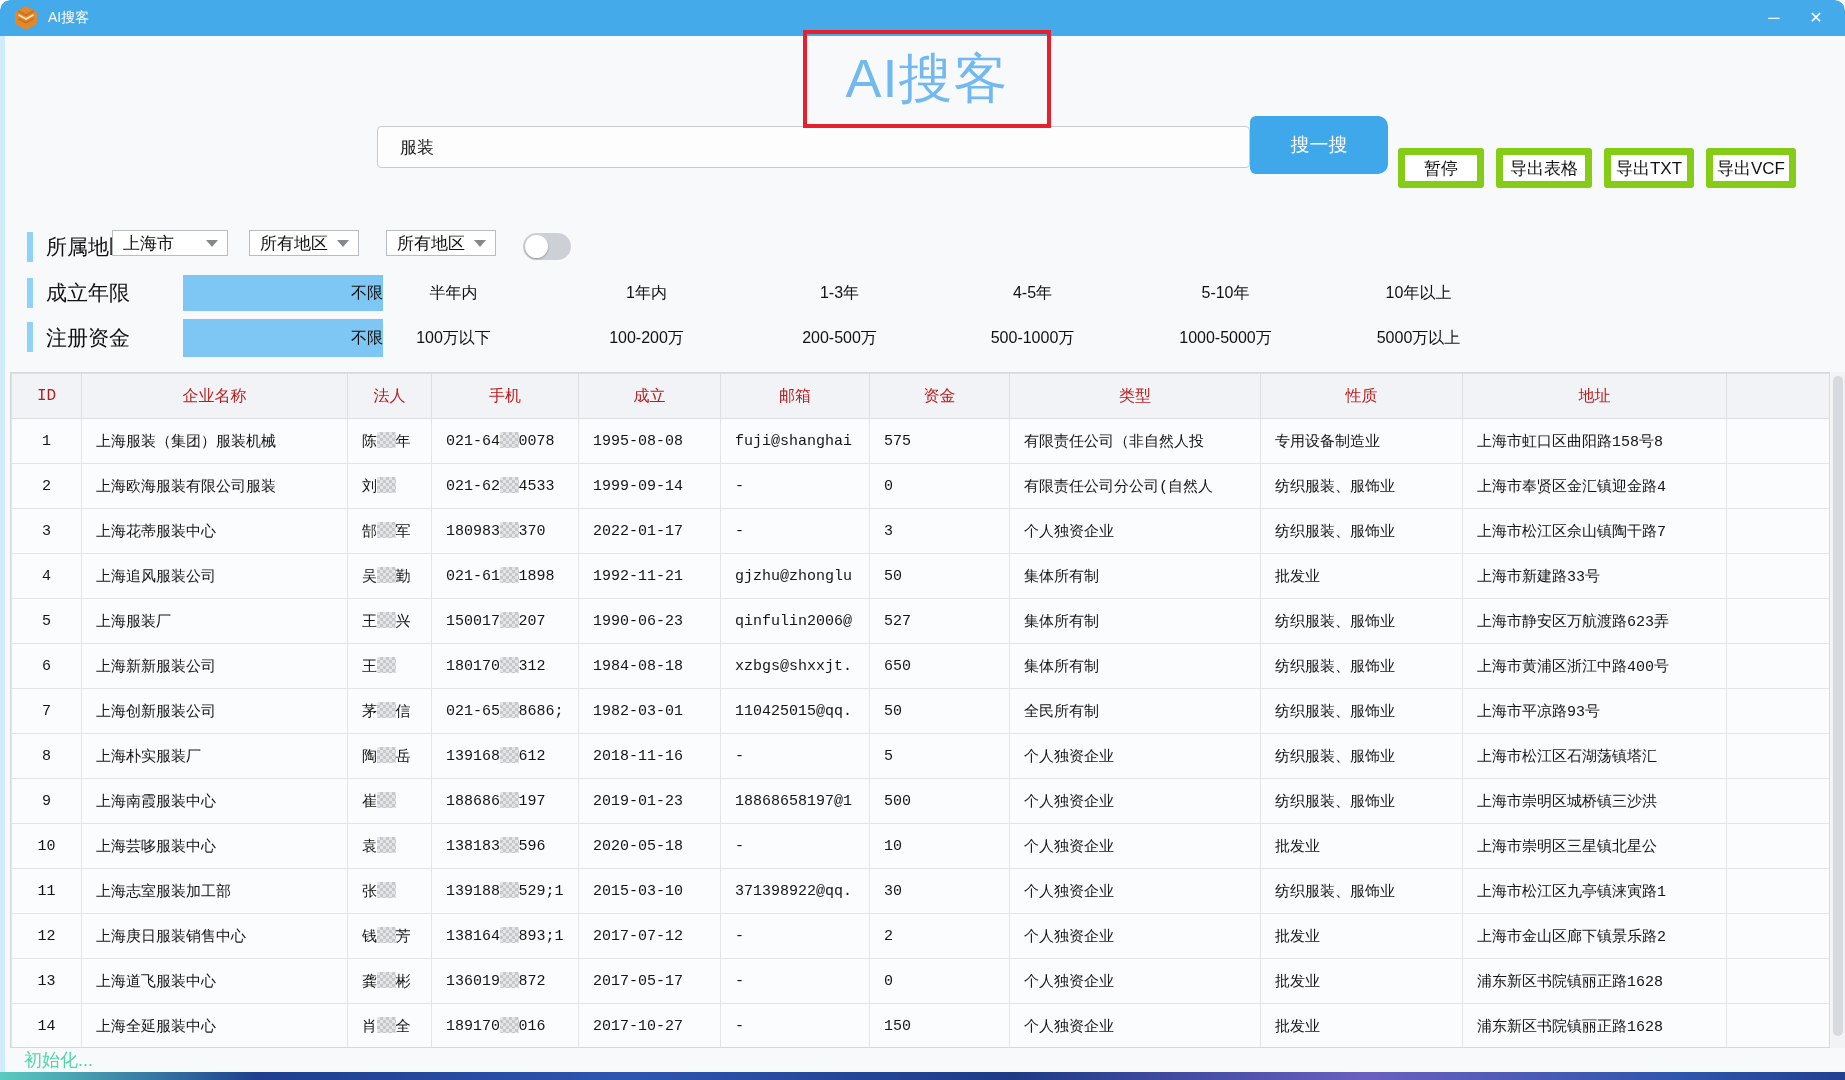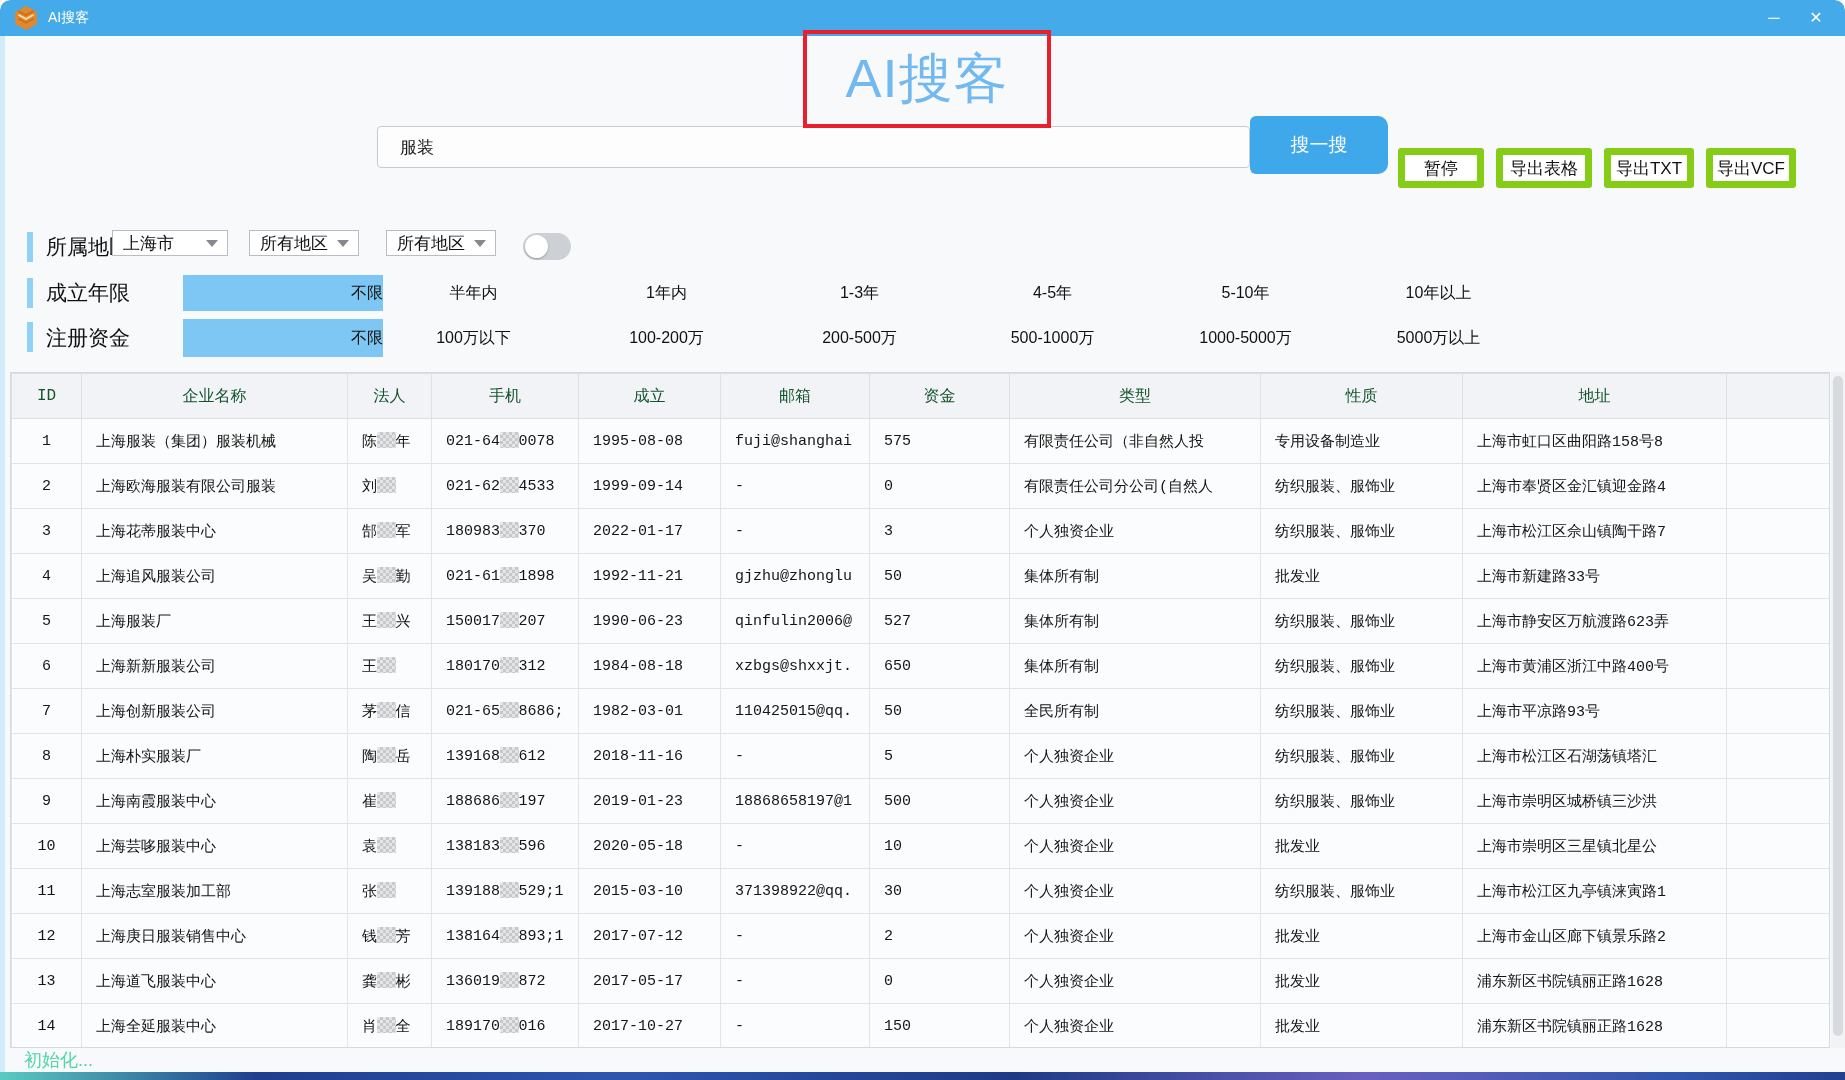--- a/index.html
+++ b/index.html
@@ -36,28 +36,28 @@
           box-sizing:border-box;font-size:17px;color:#111;display:flex;align-items:center;
           padding-left:10px;cursor:pointer;}
   .select .arrow{position:absolute;right:9px;top:50%;margin-top:-3px;width:0;height:0;
           border-left:6px solid transparent;border-right:6px solid transparent;border-top:7px solid #85888E;}
   .toggle{position:absolute;left:523px;top:233px;width:48px;height:27px;border-radius:14px;
           background:#CDD1D6;cursor:pointer;}
   .toggle .knob{position:absolute;left:2px;top:2px;width:23px;height:23px;border-radius:50%;
           background:#fff;box-shadow:0 1px 2px rgba(0,0,0,.28);}
   .chip{position:absolute;left:183px;width:200px;background:#7EC6F3;font-size:16px;color:#111;
           text-align:right;cursor:pointer;}
-  .opt-row{position:absolute;left:381px;width:1150px;display:flex;gap:8px;}
+  .opt-row{position:absolute;left:361px;width:1150px;display:flex;gap:8px;}
   .opt{flex:1;text-align:center;font-size:16px;color:#111;cursor:pointer;white-space:nowrap;}
   
   .tablewrap{position:absolute;left:10px;top:372px;width:1820px;height:676px;overflow:hidden;
           background:#FBFCFD;border:1px solid #D5D8DC;box-sizing:border-box;}
   table{border-collapse:collapse;table-layout:fixed;width:1818px;
           font-family:"Liberation Mono","DejaVu Sans Mono",monospace;}
-  th{height:42px;background:#F2F3F6;font-weight:normal;font-size:16px;color:#14532d;
+  th{height:42px;background:#F2F3F6;font-weight:normal;font-size:16px;color:#b91c1c;
           border:1px solid #DCDFE3;overflow:hidden;white-space:nowrap;}
   td{height:44px;font-size:15px;border:1px solid #E2E4E8;padding:0 8px 0 14px;white-space:nowrap;
           overflow:hidden;color:#141414;background:#FBFCFD;}
   td.center{text-align:center;padding:0;}
   .mask{display:inline-block;height:1.05em;vertical-align:-0.18em;border-radius:1px;
           background:repeating-conic-gradient(#C6C8CB 0% 25%, #E4E5E7 0% 50%);background-size:6px 6px;}
   
   .status{position:absolute;left:24px;top:1048px;font-size:18px;color:#4FD6A4;}
   .bottom-strip{position:absolute;left:0;top:1072px;width:1845px;height:8px;
           background:linear-gradient(90deg,#5ACBC0 0%,#1F3E8E 14%,#2D55B0 34%,#1E3A85 55%,#6A5FC0 74%,#2F55AC 91%,#223F90 100%);}

